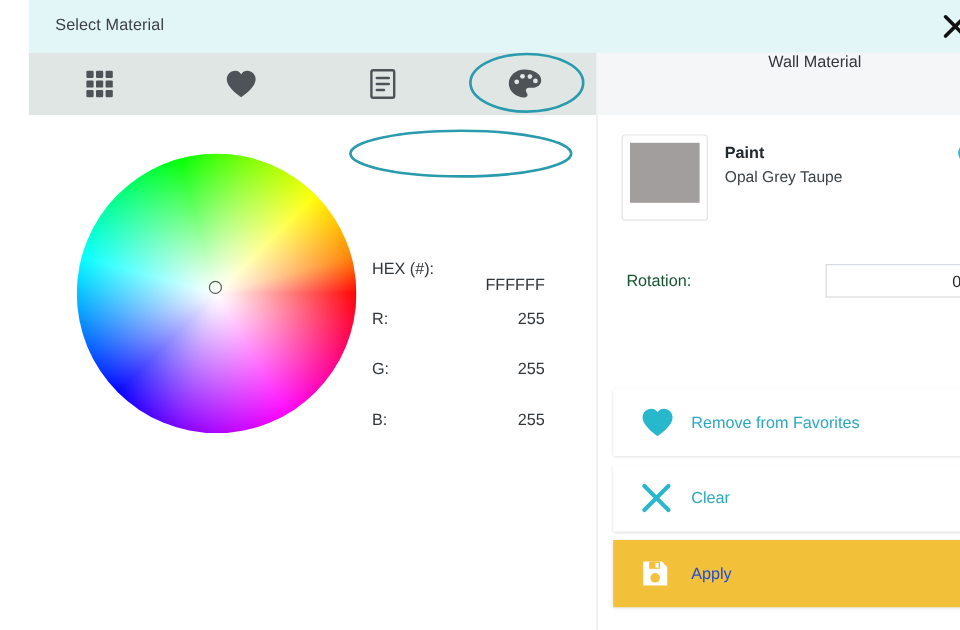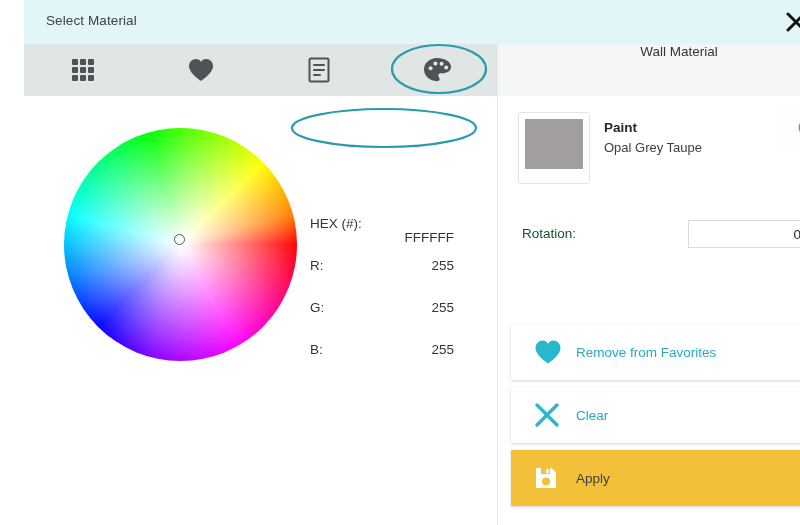--- a/index.html
+++ b/index.html
@@ -247,21 +247,21 @@
     transform: translateY(-50%);
   }
   .btn-icon svg { display: block; }
   .btn-label {
     position: absolute;
     left: 65px; top: 50%;
     transform: translateY(-50%);
     font-size: 13.5px;
     color: #2aa9bd;
   }
-  .btn-apply .btn-label { color: #404040; }
+  .btn-apply .btn-label { color: #1d4ed8; }
 
   
   .annot {
     position: absolute;
     inset: 0;
     pointer-events: none;
   }
   .annot ellipse {
     fill: none;
     stroke: #2a9aad;

